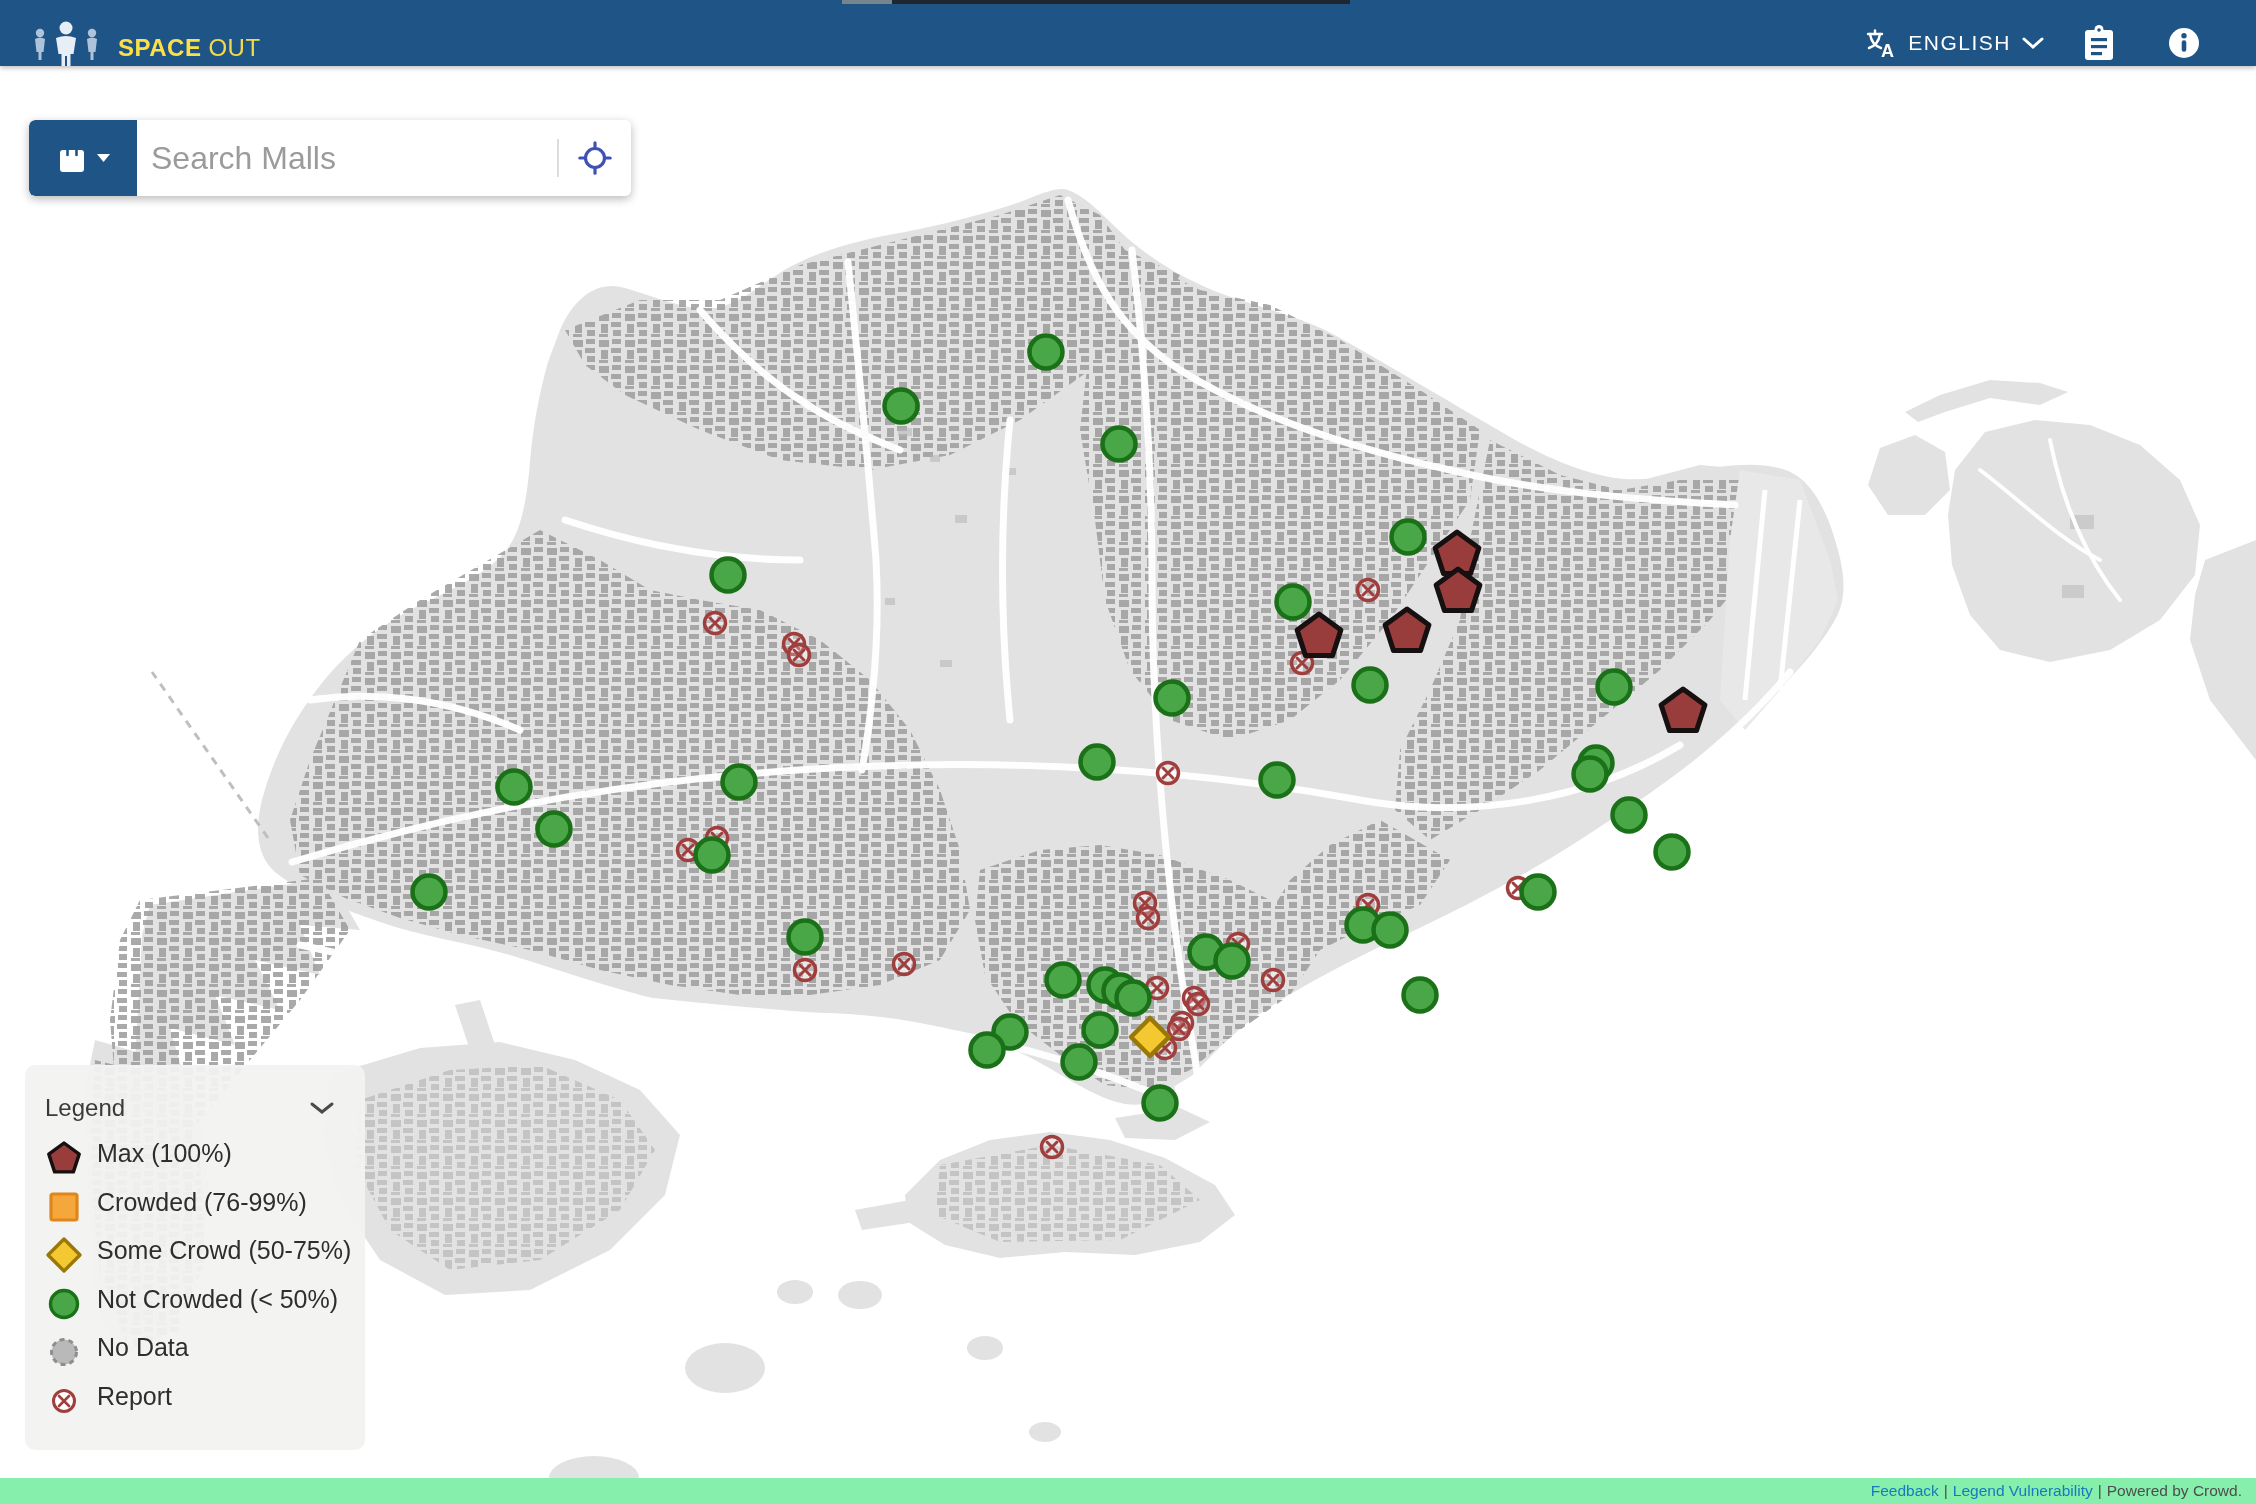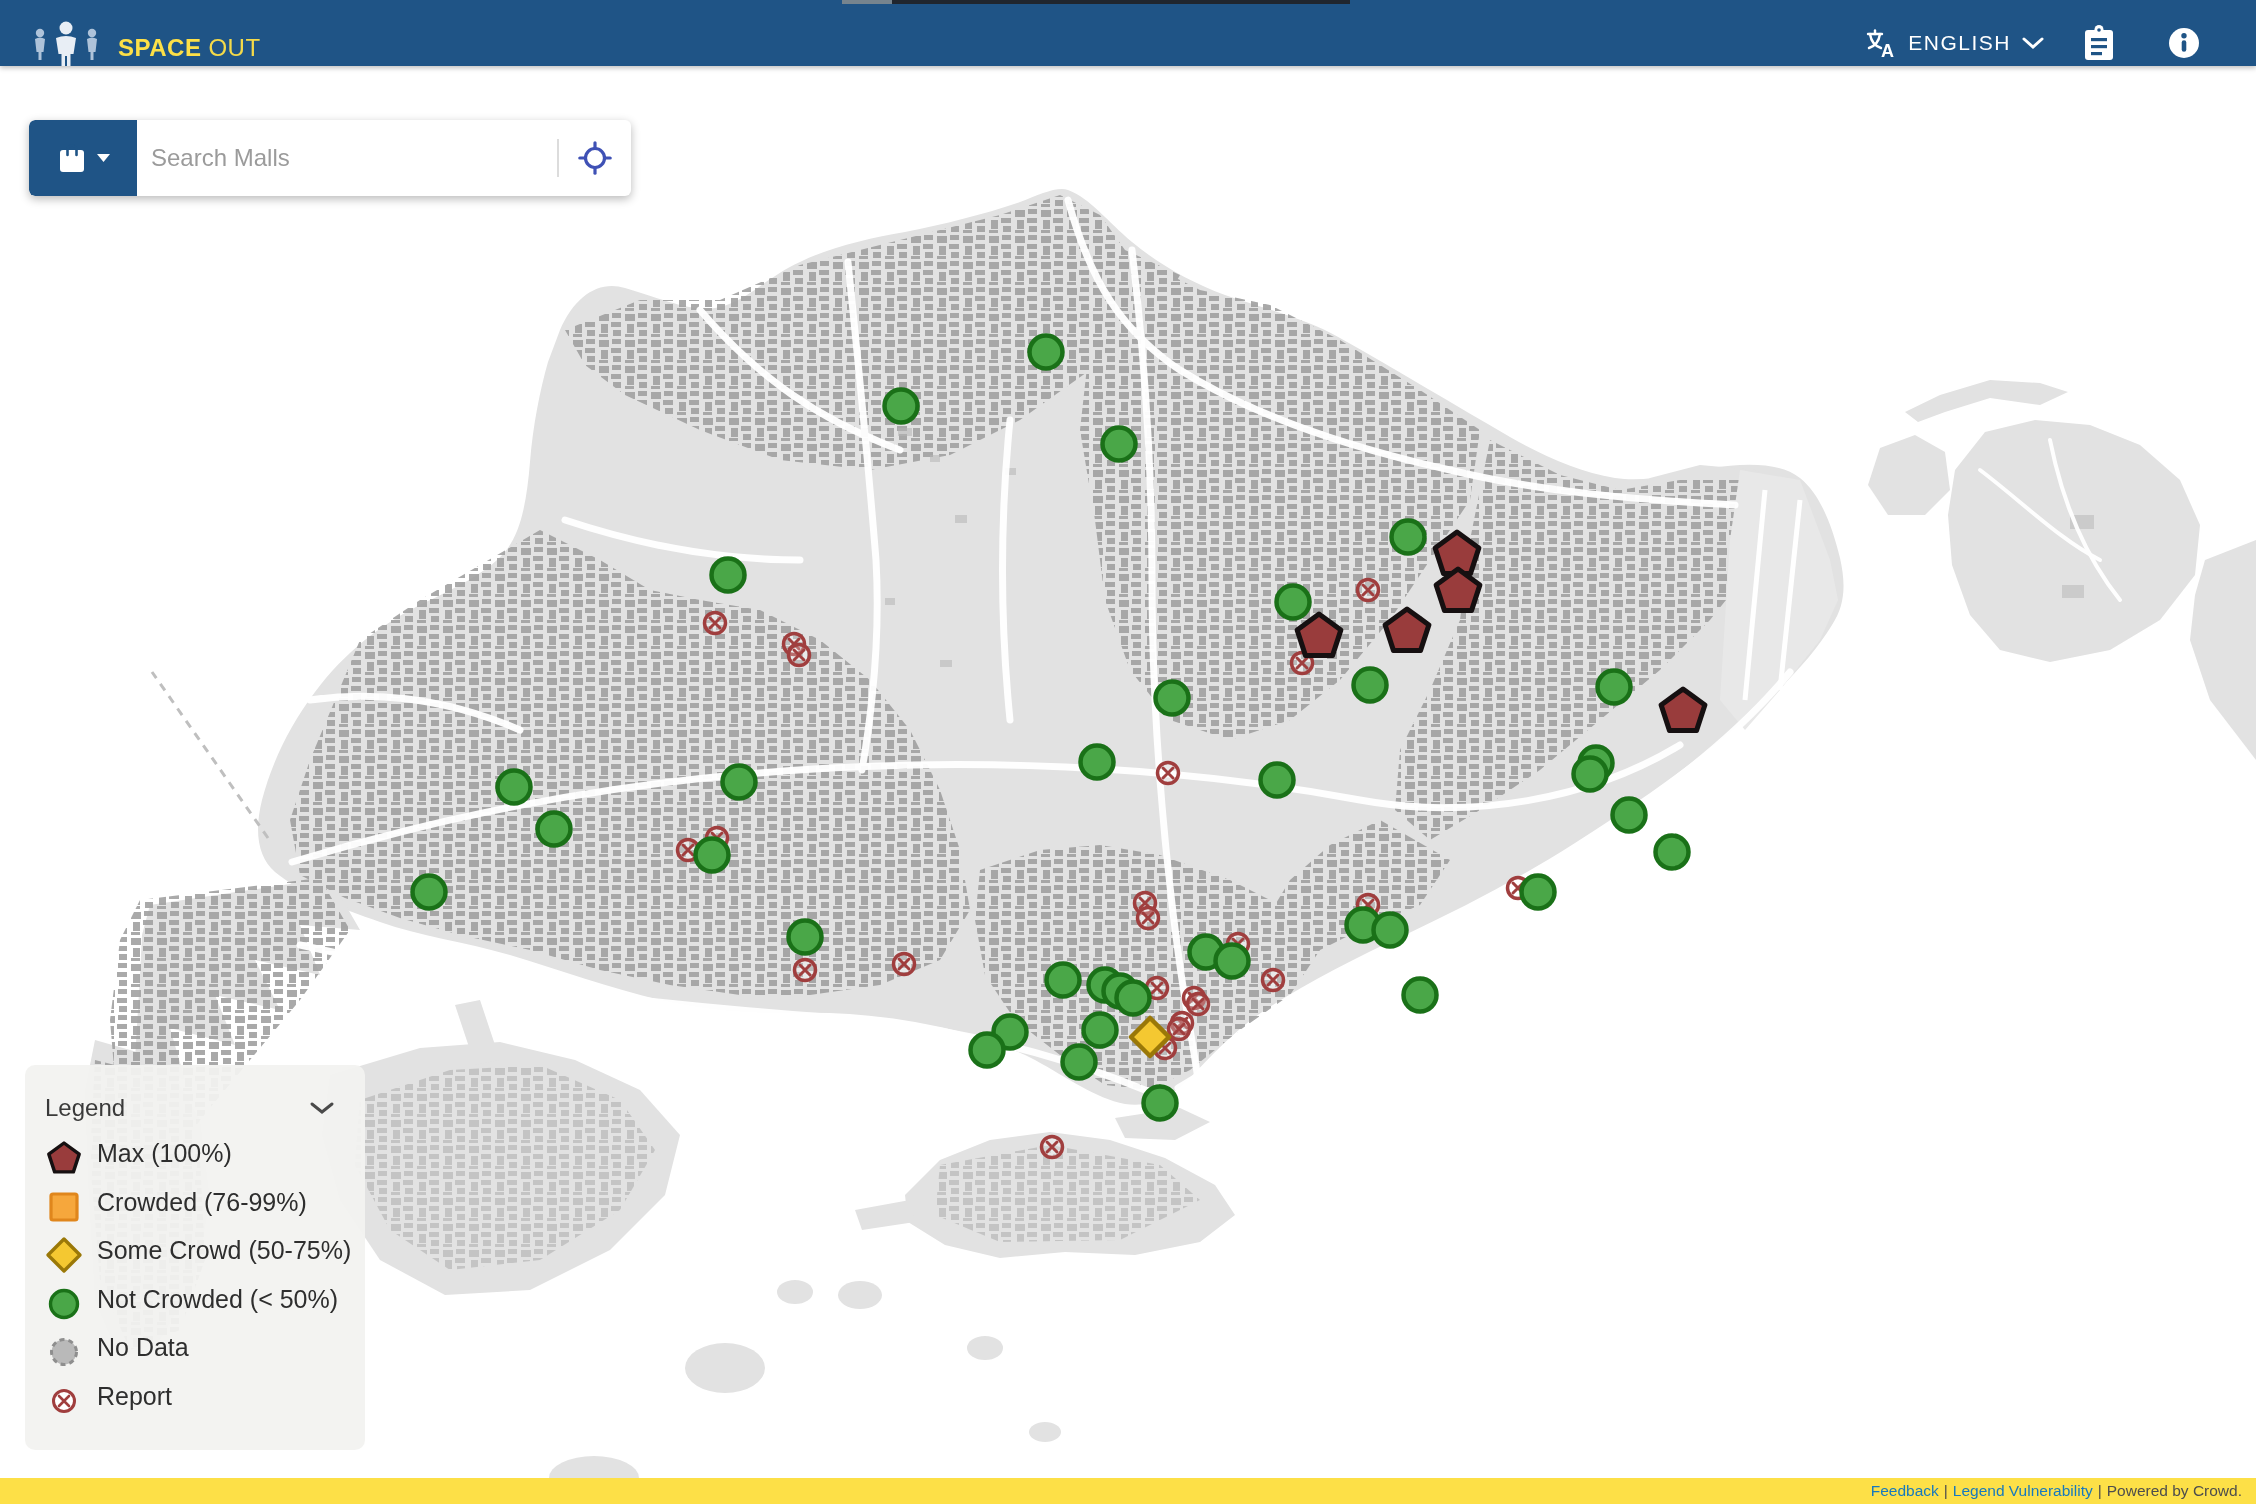--- a/index.html
+++ b/index.html
@@ -26,38 +26,38 @@
   .lang{display:flex;align-items:center;gap:11px;color:#fff;}
   .lang-label{font-size:21px;letter-spacing:1.5px;color:#fff;}
   .nav-iconbtn{background:none;border:none;padding:0;display:flex;align-items:center;}
   .gap42{width:38px;} .gap56{width:52px;}
 
   
   .search-widget{position:absolute;left:29px;top:120px;width:602px;height:76px;background:#fff;
     border-radius:6px;box-shadow:0 3px 10px rgba(0,0,0,.28);display:flex;align-items:stretch;z-index:40;overflow:hidden;}
   .search-cat{width:108px;background:#1f5486;border:none;border-radius:6px 0 0 6px;
     display:flex;align-items:center;justify-content:center;gap:10px;}
-  .search-input{flex:1;border:none;outline:none;font-size:24px;color:#b91c1c;padding:0 10px 0 14px;
+  .search-input{flex:1;border:none;outline:none;font-size:32px;color:#b91c1c;padding:0 10px 0 14px;
     font-family:"Liberation Sans",sans-serif;min-width:0;}
   .search-input::placeholder{color:#9b9b9b;}
   .search-divider{width:2px;background:#dcdcdc;margin:19px 0;}
   .locate-btn{width:72px;background:none;border:none;display:flex;align-items:center;justify-content:center;}
 
   
   .legend{position:absolute;left:25px;top:1065px;width:340px;height:385px;background:rgba(242,242,240,.94);
     border-radius:10px;box-sizing:border-box;padding:28px 0 0 20px;z-index:40;}
   .legend-head{display:flex;align-items:center;justify-content:space-between;padding-right:30px;height:30px;}
   .legend-title{font-size:24px;color:#3a3a3a;}
   .legend-rows{margin-top:16px;}
   .legend-row{display:flex;align-items:flex-start;height:48.6px;}
   .legend-icon{width:38px;display:flex;align-items:center;justify-content:center;}
   .legend-label{font-size:25px;color:#2e2e2e;margin-left:14px;white-space:nowrap;}
 
   
-  .attribution{position:absolute;left:0;right:0;bottom:0;height:26px;background:#fde047;z-index:45;
+  .attribution{position:absolute;left:0;right:0;bottom:0;height:26px;background:#86efac;z-index:45;
     display:flex;align-items:center;justify-content:flex-end;padding-right:14px;font-size:15.5px;color:#4d4d4d;}
   .attribution a{color:#1779be;text-decoration:none;}
   .attribution .sep{margin:0 5px;color:#4d4d4d;}
 </style>
 </head>
 <body>
 
 <svg id="map-svg" data-interactable="true" viewBox="0 0 2256 1504">
   <defs>
     <pattern id="urban" width="26" height="26" patternUnits="userSpaceOnUse">

